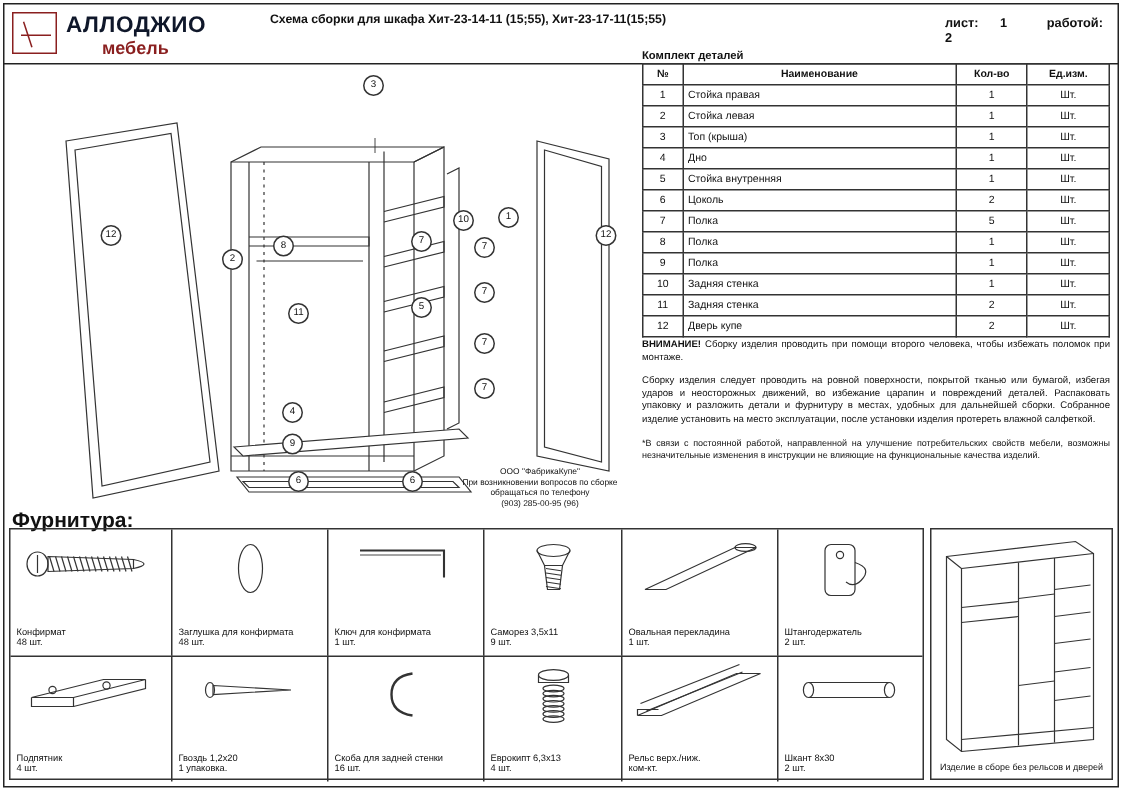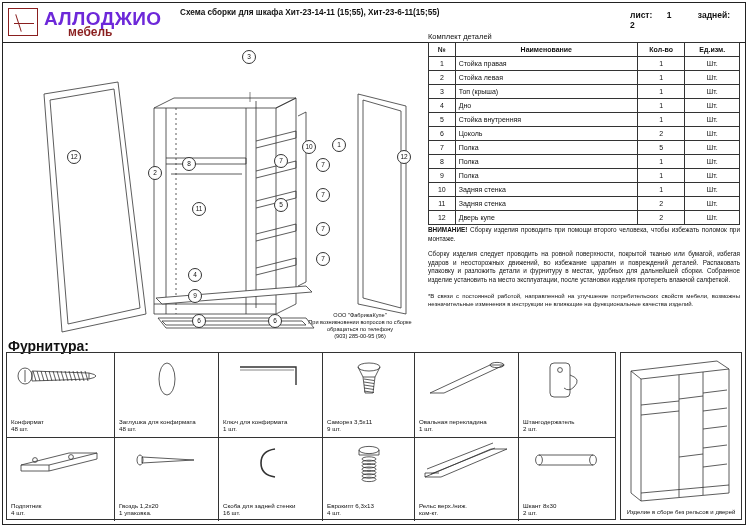--- a/index.html
+++ b/index.html
@@ -11,31 +11,31 @@
     position:relative;
     overflow:hidden;
   }
   .frame{position:absolute;left:2px;top:2px;width:744px;height:523px;border:1px solid #222;box-sizing:border-box;}
 
   
   .logo{position:absolute;left:8px;top:6px;width:160px;height:34px;}
   .logo-mark{position:absolute;left:0;top:2px;width:30px;height:28px;border:1px solid #8a1f1f;box-sizing:border-box;}
   .logo-mark:after{content:"";position:absolute;left:5px;top:14px;width:20px;height:1px;background:#8a1f1f;}
   .logo-mark:before{content:"";position:absolute;left:9px;top:5px;width:1px;height:18px;background:#8a1f1f;transform:rotate(-18deg);}
-  .logo-t1{position:absolute;left:36px;top:2px;font-size:19px;font-weight:bold;color:#6d28d9;letter-spacing:.4px;}
+  .logo-t1{position:absolute;left:36px;top:2px;font-size:15px;font-weight:bold;color:#0f172a;letter-spacing:.4px;}
   .logo-t2{position:absolute;left:60px;top:19px;font-size:12px;font-weight:bold;color:#8a1f1f;}
 
   .title-block{position:absolute;left:180px;top:8px;width:440px;font-size:8.2px;font-weight:bold;line-height:10.5px;}
   .sheet{position:absolute;left:630px;top:10px;font-size:8.5px;font-weight:bold;}
   .sheet span{margin-right:12px;text-align:right;}
 
   .hrule{position:absolute;left:2px;top:42px;width:744px;height:1px;background:#222;}
 
   
-  .kit-label{position:absolute;left:428px;top:32px;font-size:7.5px;font-weight:normal;}
+  .kit-label{position:absolute;left:428px;top:32px;font-size:7.5px;font-weight:bold;}
   table.parts{position:absolute;left:428px;top:42px;border-collapse:collapse;font-size:7px;width:312px;}
   table.parts td,table.parts th{border:1px solid #333;padding:1px 3px;height:11px;line-height:10px;}
   table.parts th{font-weight:bold;font-size:7px;text-align:center;}
   .c-num{width:16px;text-align:center;}
   .c-name{width:150px;}
   .c-qty{width:34px;text-align:center;}
   .c-unit{width:40px;text-align:center;}
 
   
   .notes{position:absolute;left:428px;top:226px;width:312px;font-size:6.4px;line-height:8.6px;text-align:justify;}
@@ -65,27 +65,27 @@
 
 <div class="frame"></div>
 
 <div class="logo">
   <div class="logo-mark"></div>
   <div class="logo-t1">АЛЛОДЖИО</div>
   <div class="logo-t2">мебель</div>
 </div>
 
 <div class="title-block">
-  <div>Схема сборки для шкафа Хит-23-14-11 (15;55), Хит-23-6-11(15;55)</div>
+  <div>Схема сборки для шкафа Хит-23-14-11 (15;55), Хит-23-17-11(15;55)</div>
 </div>
 
 <div class="sheet">
   <span><span>лист:</span>
   <span>1</span></span>
-  <span><span>задней:</span>
+  <span><span>работой:</span>
   <span>2</span></span>
 </div>
 
 <div class="hrule"></div>
 
 <div class="kit-label">Комплект деталей</div>
 <table class="parts">
   <thead>
       <tr>
     <th class="c-num">№</th>

